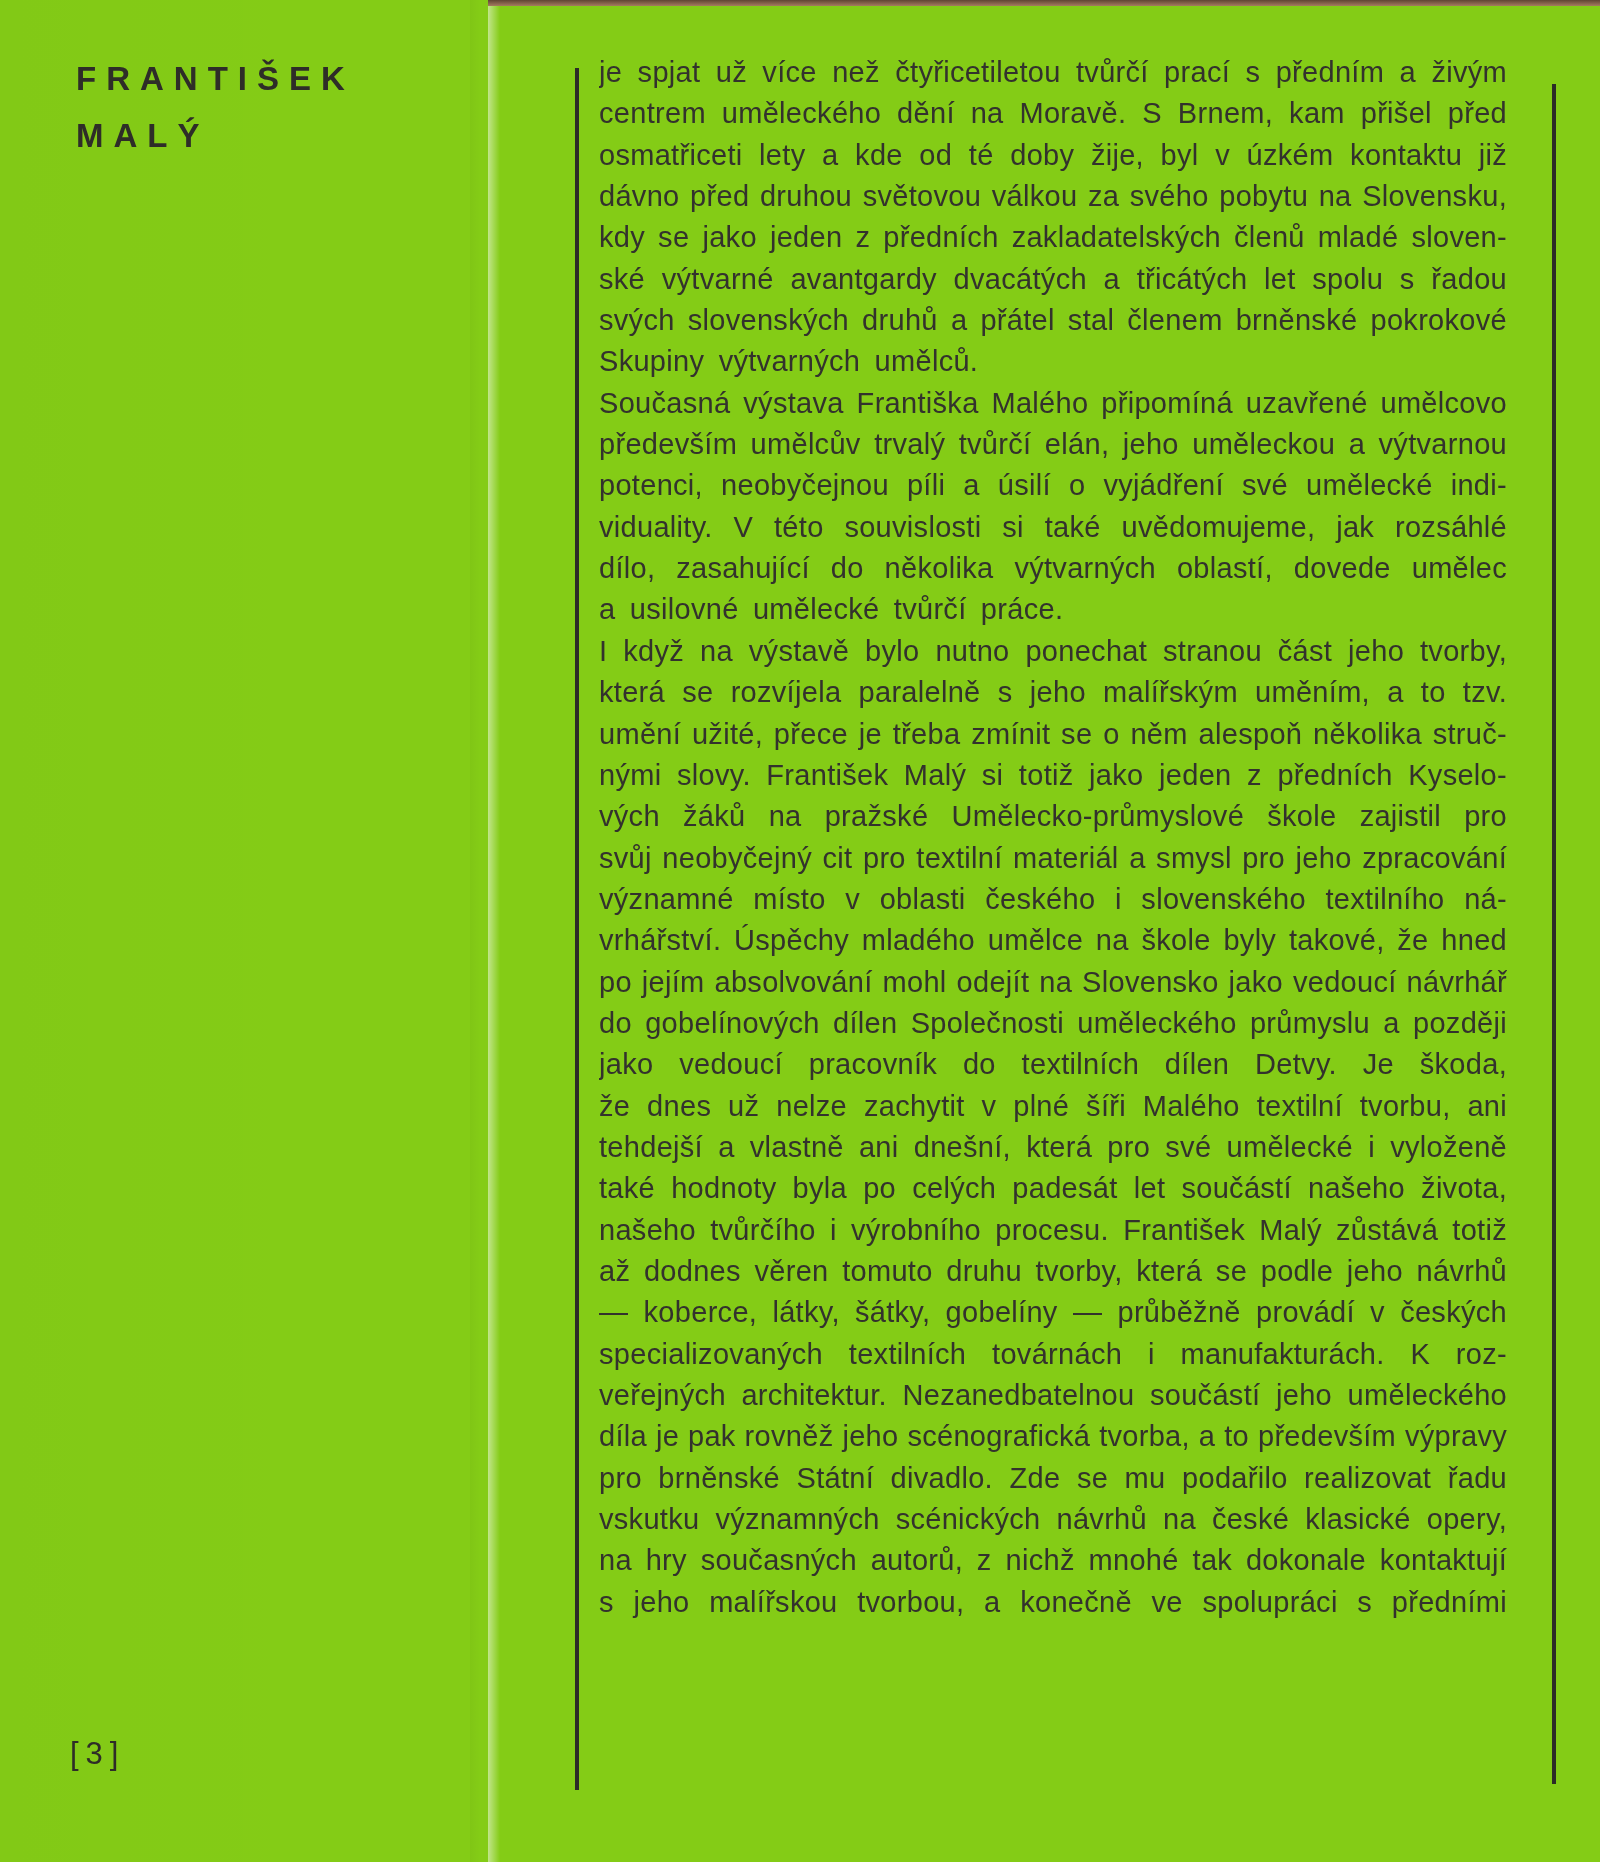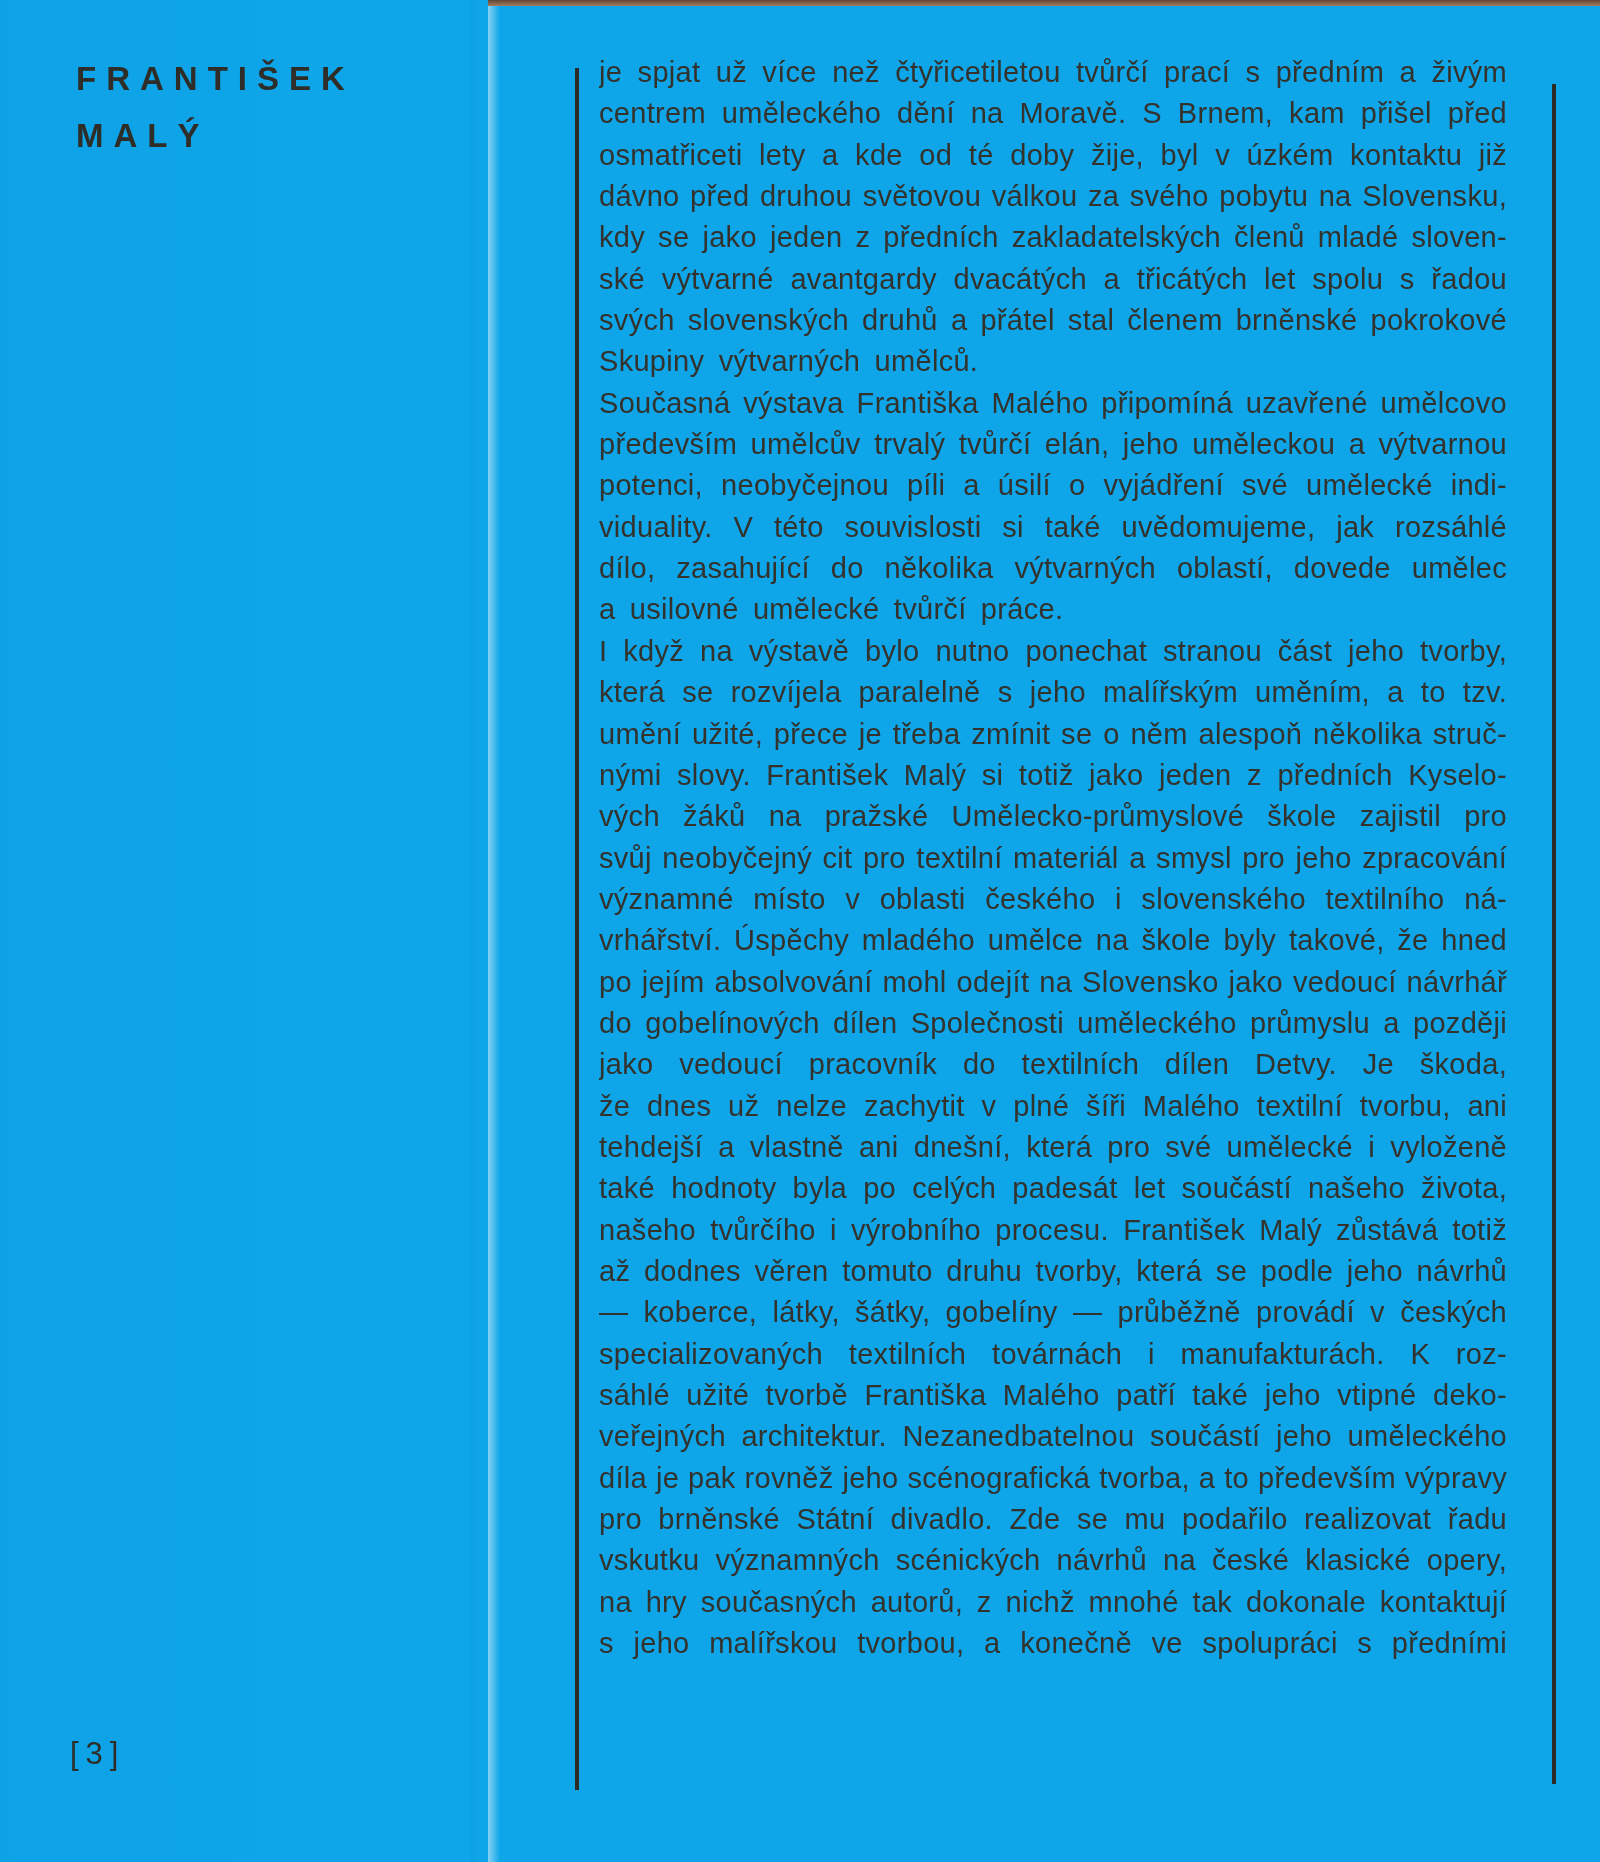--- a/index.html
+++ b/index.html
@@ -2,21 +2,21 @@
 <html><head>
 <meta charset="utf-8">
 <style>
   html, body { margin: 0; padding: 0; }
   body { background: #888; }
   .page {
     position: relative;
     width: 1600px;
     height: 1862px;
     margin: 0 auto;
-    background: #0ea5e9;
+    background: #84cc16;
     overflow: hidden;
     font-family: "Liberation Sans", sans-serif;
     color: #34332e;
   }
   
   .page::before {
     content: "";
     position: absolute; inset: 0;
     background:
       linear-gradient(90deg, rgba(0,0,0,0.015) 0%, rgba(0,0,0,0) 20%),
@@ -115,21 +115,20 @@
       <div class="line">po jejím absolvování mohl odejít na Slovensko jako vedoucí návrhář</div>
       <div class="line">do gobelínových dílen Společnosti uměleckého průmyslu a později</div>
       <div class="line">jako vedoucí pracovník do textilních dílen Detvy. Je škoda,</div>
       <div class="line">že dnes už nelze zachytit v plné šíři Malého textilní tvorbu, ani</div>
       <div class="line">tehdejší a vlastně ani dnešní, která pro své umělecké i vyloženě</div>
       <div class="line">také hodnoty byla po celých padesát let součástí našeho života,</div>
       <div class="line">našeho tvůrčího i výrobního procesu. František Malý zůstává totiž</div>
       <div class="line">až dodnes věren tomuto druhu tvorby, která se podle jeho návrhů</div>
       <div class="line">— koberce, látky, šátky, gobelíny — průběžně provádí v českých</div>
       <div class="line">specializovaných textilních továrnách i manufakturách. K roz-</div>
-      <div class="line">sáhlé užité tvorbě Františka Malého patří také jeho vtipné deko-</div>
       <div class="line">veřejných architektur. Nezanedbatelnou součástí jeho uměleckého</div>
       <div class="line">díla je pak rovněž jeho scénografická tvorba, a to především výpravy</div>
       <div class="line">pro brněnské Státní divadlo. Zde se mu podařilo realizovat řadu</div>
       <div class="line">vskutku významných scénických návrhů na české klasické opery,</div>
       <div class="line">na hry současných autorů, z nichž mnohé tak dokonale kontaktují</div>
       <div class="line">s jeho malířskou tvorbou, a konečně ve spolupráci s předními</div>
     </div>
 
   <div class="page-number">[3]</div>
 

